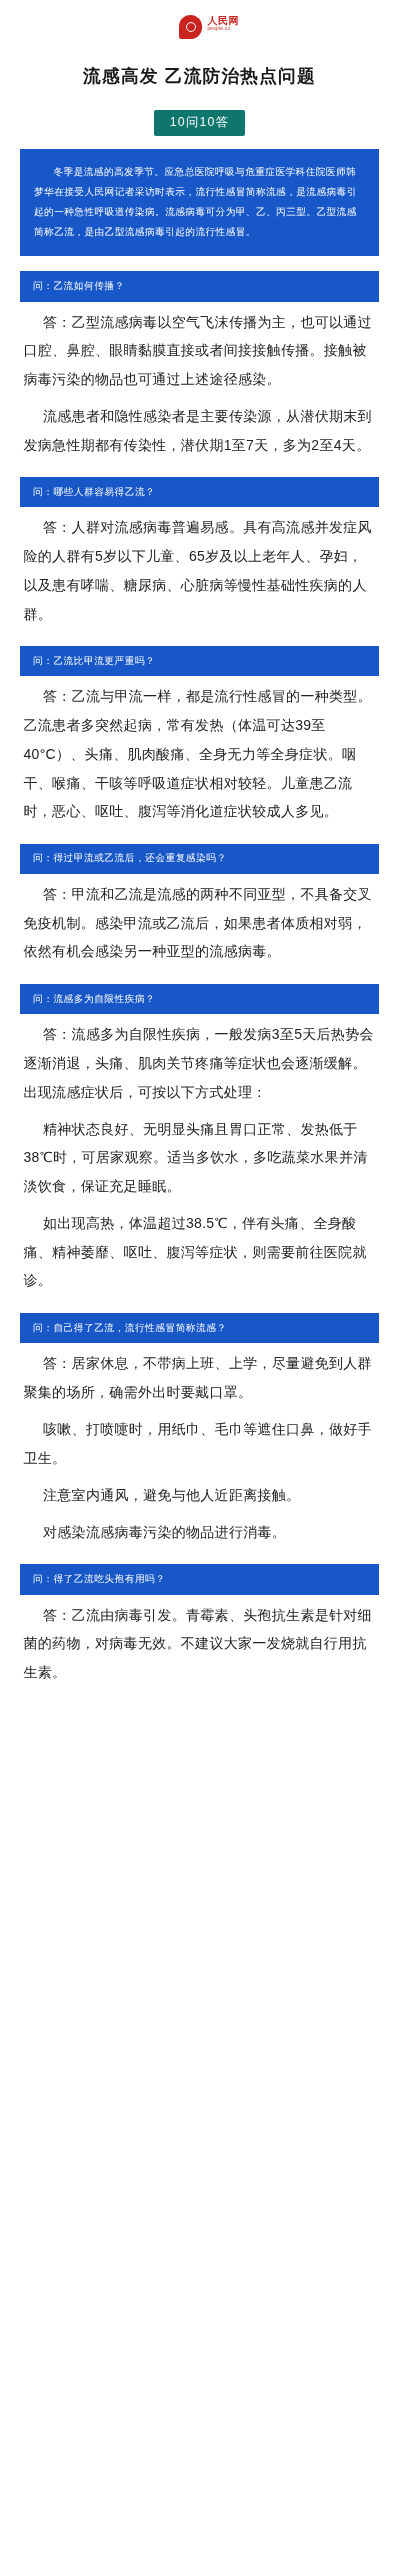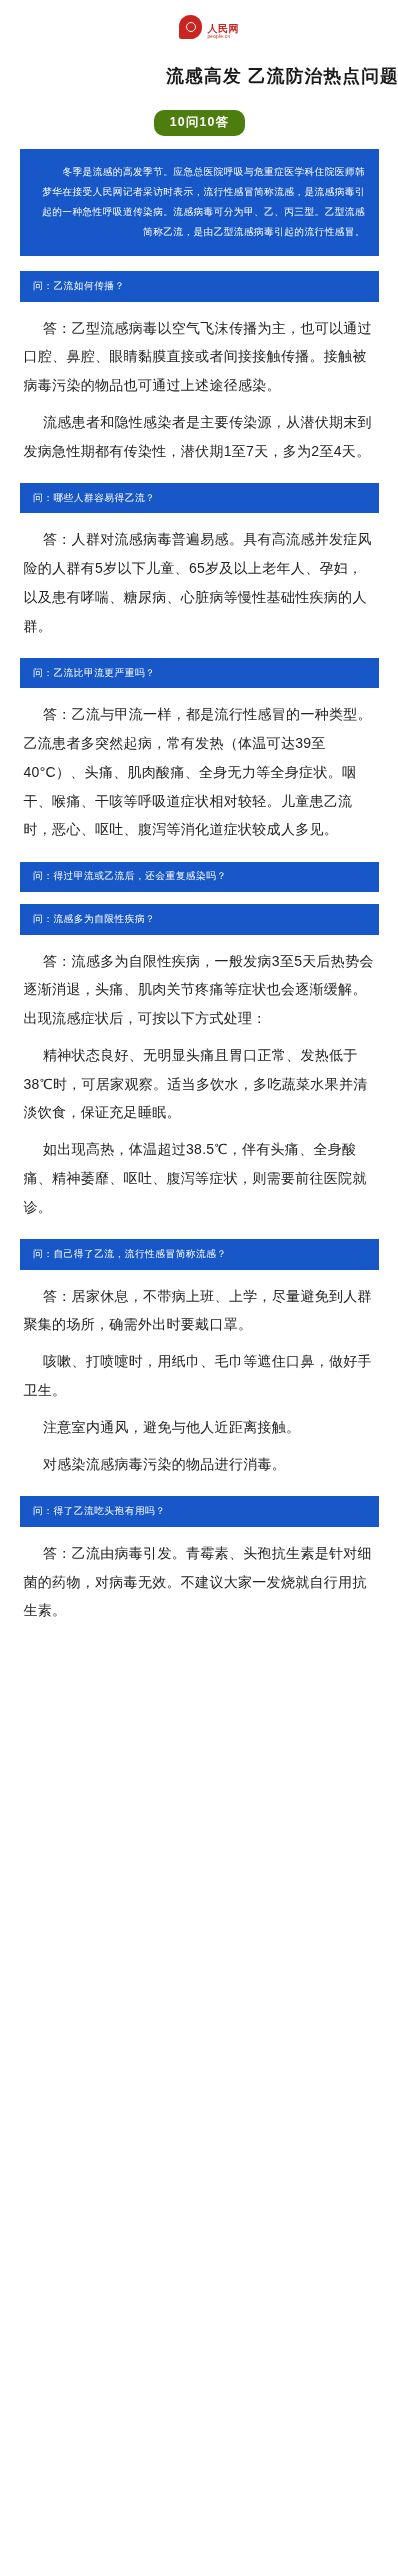--- a/index.html
+++ b/index.html
@@ -21,21 +21,21 @@
 
   
   .logo-wrap {
     display: flex;
     justify-content: center;
     align-items: center;
     padding: 15.4px 0 10.6px 0;
   }
   .logo {
     display: flex;
-    align-items: flex-end;
+    align-items: flex-start;
     gap: 5px;
     margin-left: 19px;
   }
   .logo-mark {
     width: 23.6px;
     height: 23.6px;
     background: #c9241f;
     border-radius: 50% 50% 50% 2.4px;
     position: relative;
     display: flex;
@@ -59,70 +59,69 @@
     line-height: 1.1;
   }
   .logo-sub {
     color: #c9241f;
     font-size: 4.7px;
     letter-spacing: 0.3px;
   }
 
   
   .main-title {
-    text-align: right;
+    text-align: center;
     color: #1a1a1a;
     font-size: 17.7px;
     font-weight: bold;
     letter-spacing: 1.2px;
     padding: 2.4px 0 10.6px 0;
   }
   .subtitle-wrap {
     display: flex;
     justify-content: center;
     padding-bottom: 13px;
   }
   .subtitle-badge {
-    background: #4d7c0f;
+    background: #0f766e;
     color: #ffffff;
     font-size: 12.4px;
-    font-weight: bold;
+    font-weight: normal;
     letter-spacing: 1.2px;
     padding: 4.1px 15.4px 4.7px 15.4px;
-    border-radius: 10px;
+    border-radius: 2px;
   }
 
   
   .content {
     padding: 0 20px;
   }
   .block-intro {
     background: #1757c8;
     color: #ffffff;
     font-size: 9.7px;
     line-height: 2.05;
     letter-spacing: 0.4px;
     padding: 13px 14px 14px 14px;
     margin-bottom: 15.4px;
     text-indent: 0;
-    text-align: right;
   }
   .block-intro p {
     margin: 0;
     text-indent: 19.5px;
   }
 
   .q-block {
     background: #1757c8;
     color: #ffffff;
     font-size: 9.7px;
     font-weight: normal;
     letter-spacing: 0.5px;
     padding: 7.7px 13px 8.3px 13px;
-    margin-bottom: 12px;
+    margin-bottom: 6px;
     line-height: 1.5;
   }
 
   .a-block {
     color: #222222;
     font-size: 14px;
     line-height: 2.05;
     letter-spacing: 0.3px;
     margin-bottom: 17.7px;
     padding: 0 3.5px;
@@ -172,20 +171,23 @@
     <div class="a-block">
       <p>答：人群对流感病毒普遍易感。具有高流感并发症风险的人群有5岁以下儿童、65岁及以上老年人、孕妇，以及患有哮喘、糖尿病、心脏病等慢性基础性疾病的人群。</p>
     </div>
 
     <div class="q-block">问：乙流比甲流更严重吗？</div>
     <div class="a-block">
       <p>答：乙流与甲流一样，都是流行性感冒的一种类型。乙流患者多突然起病，常有发热（体温可达39至40°C）、头痛、肌肉酸痛、全身无力等全身症状。咽干、喉痛、干咳等呼吸道症状相对较轻。儿童患乙流时，恶心、呕吐、腹泻等消化道症状较成人多见。</p>
     </div>
 
     <div class="q-block">问：得过甲流或乙流后，还会重复感染吗？</div>
+    <div class="a-block">
+      <p>答：甲流和乙流是流感的两种不同亚型，不具备交叉免疫机制。感染甲流或乙流后，如果患者体质相对弱，依然有机会感染另一种亚型的流感病毒。</p>
+    </div>
 
     <div class="q-block">问：流感多为自限性疾病？</div>
     <div class="a-block">
       <p>答：流感多为自限性疾病，一般发病3至5天后热势会逐渐消退，头痛、肌肉关节疼痛等症状也会逐渐缓解。出现流感症状后，可按以下方式处理：</p>
       <p>精神状态良好、无明显头痛且胃口正常、发热低于38℃时，可居家观察。适当多饮水，多吃蔬菜水果并清淡饮食，保证充足睡眠。</p>
       <p>如出现高热，体温超过38.5℃，伴有头痛、全身酸痛、精神萎靡、呕吐、腹泻等症状，则需要前往医院就诊。</p>
     </div>
 
     <div class="q-block">问：自己得了乙流，流行性感冒简称流感？</div>
     <div class="a-block">

